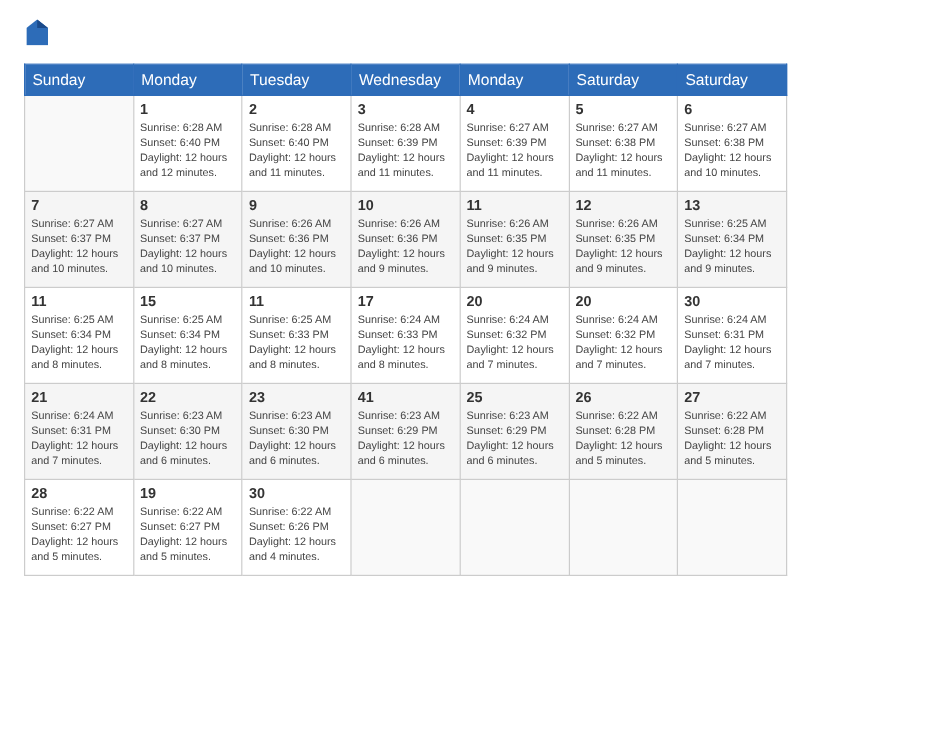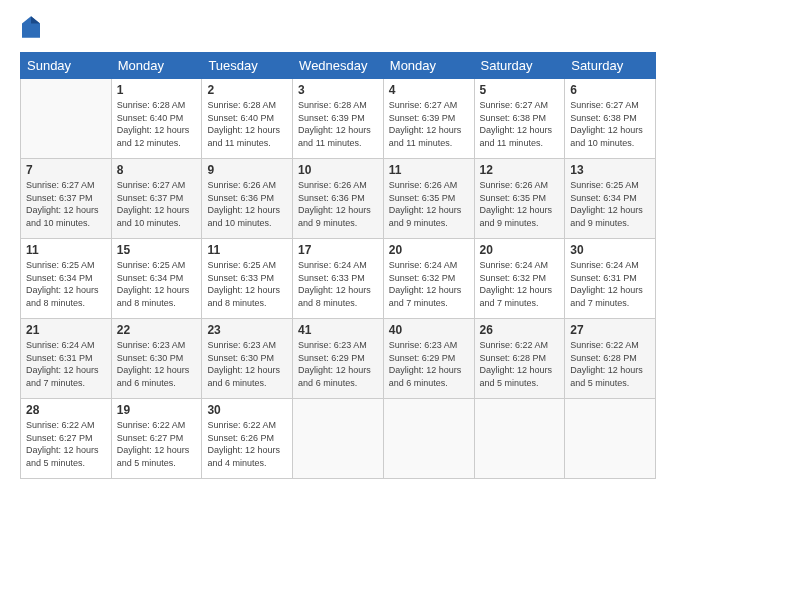--- a/index.html
+++ b/index.html
@@ -301,21 +301,21 @@
 and 6 minutes.</div>
           </td>
           <td>
             <span class="day-number">41</span>
             <div class="day-info" style="white-space: pre-line;">Sunrise: 6:23 AM
 Sunset: 6:29 PM
 Daylight: 12 hours
 and 6 minutes.</div>
           </td>
           <td>
-            <span class="day-number">40</span>
+            <span class="day-number">25</span>
             <div class="day-info" style="white-space: pre-line;">Sunrise: 6:23 AM
 Sunset: 6:29 PM
 Daylight: 12 hours
 and 6 minutes.</div>
           </td>
           <td>
             <span class="day-number">26</span>
             <div class="day-info" style="white-space: pre-line;">Sunrise: 6:22 AM
 Sunset: 6:28 PM
 Daylight: 12 hours

